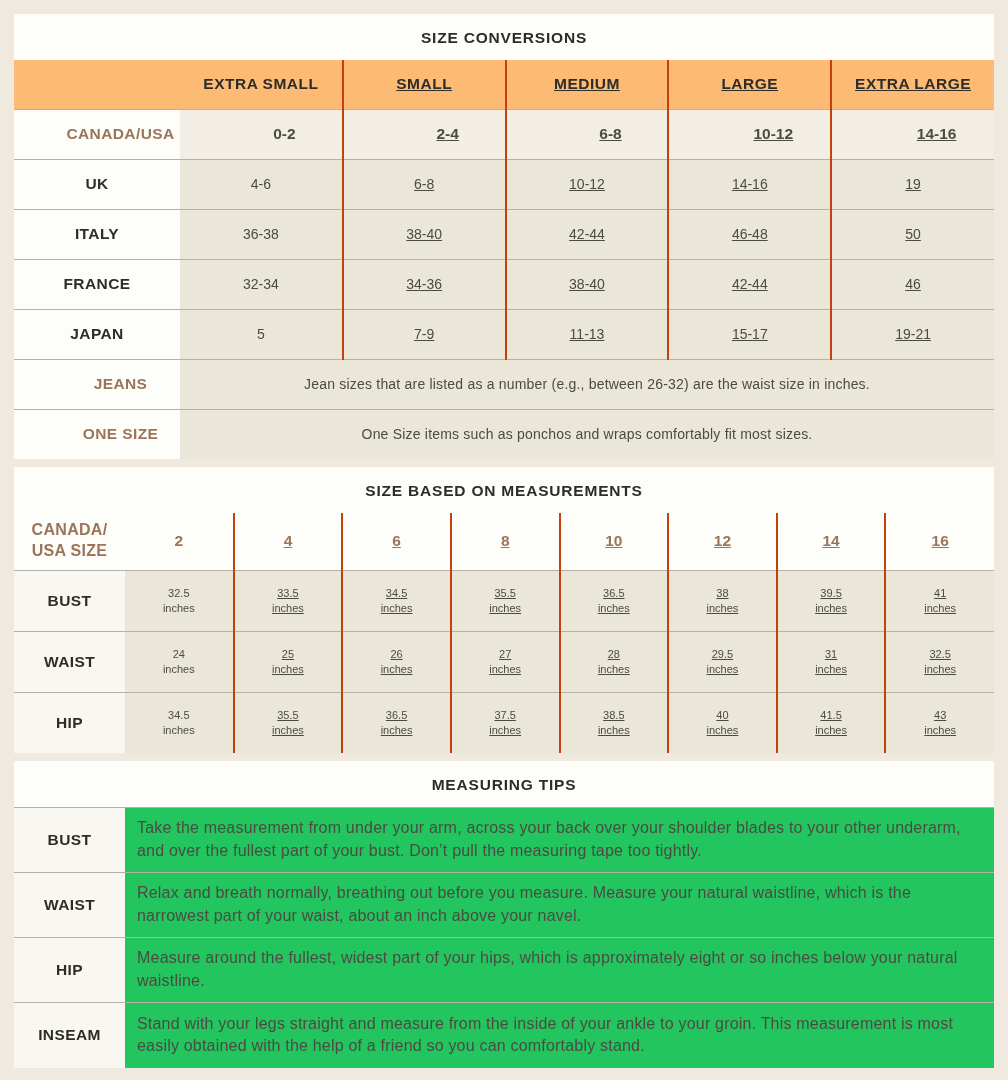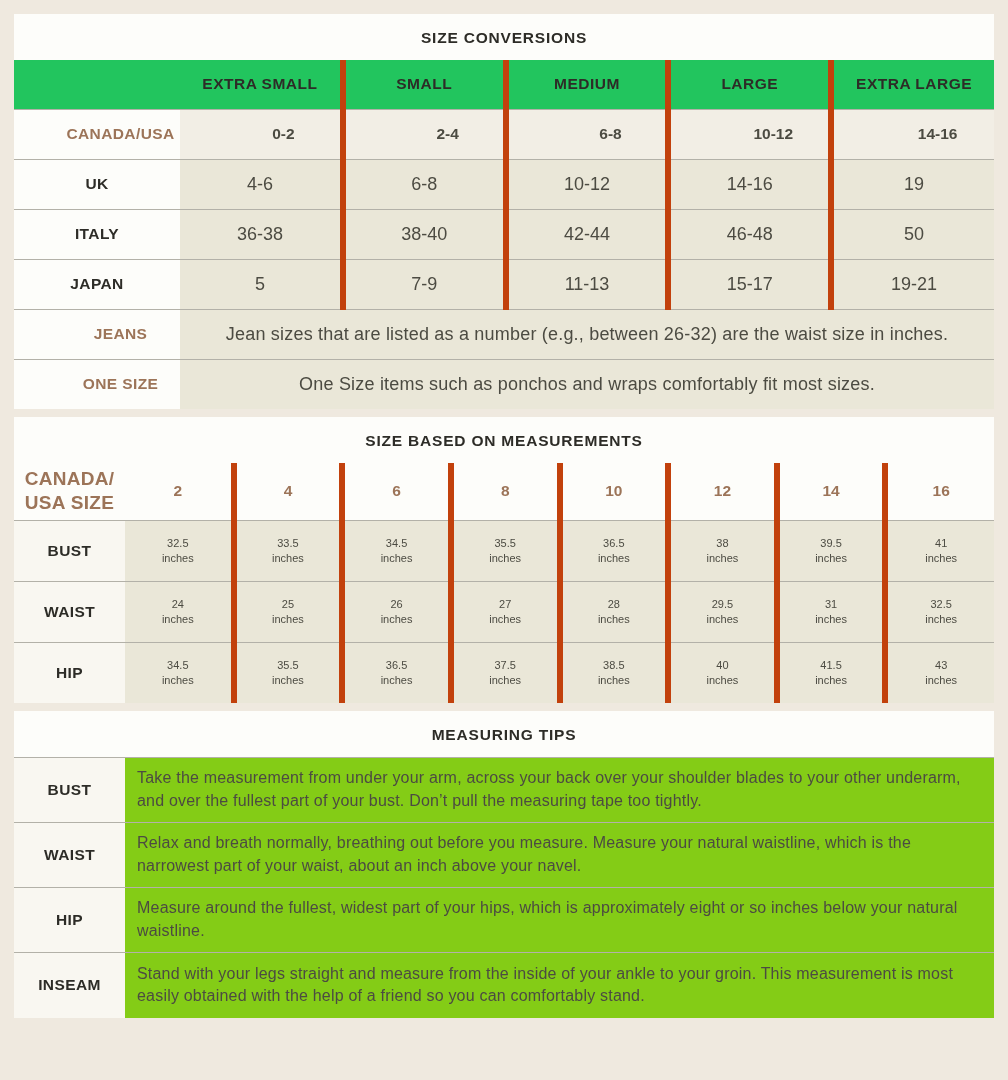--- a/index.html
+++ b/index.html
@@ -13,40 +13,40 @@
   .panel { background:#fdfdfa; flex:0 0 auto; }
   .panel-title {
     text-align:center; font-weight:700; font-size:15.5px; letter-spacing:.8px;
     color:#2d2c27; padding:15px 0 13px 0;
   }
   table { width:100%; border-collapse:collapse; table-layout:fixed; }
   tbody tr { border-top:1px solid #b3b1a8; }
   th, td { text-align:center; vertical-align:middle; }
 
   
-  .conv-table thead th { height:49px; font-size:15.5px; font-weight:700; letter-spacing:.5px; color:#2d2c27; background:#22c55e; }
+  .conv-table thead th { height:49px; font-size:15.5px; font-weight:700; letter-spacing:.5px; color:#2d2c27; background:#fdba74; }
   .conv-table tbody th, .conv-table tbody td { height:50px; }
   .conv-table .row-label { font-size:15.5px; font-weight:700; letter-spacing:.4px; background:#fdfdfa; }
-  .conv-table td { font-size:18px; font-weight:400; color:#4c4b42; background:#eae7d8; }
+  .conv-table td { font-size:14px; font-weight:400; color:#4c4b42; background:#eae7d8; }
   .conv-table tr.hl td { background:#f2eee5; font-weight:700; font-size:15.5px; }
-  .sep { border-left:6px solid #c2410c; }
+  .sep { border-left:2px solid #c2410c;text-decoration:underline; }
   .brown { color:#9c7458;padding-left:47px; }
   .note-cell { font-size:16.5px; color:#4c4b42; background:#eae7d8; letter-spacing:.2px; }
 
   
   .meas-table thead th { height:57px; background:#fdfdfa; }
   .meas-table .size-head { font-size:15.5px; font-weight:700; color:#9c7458; }
-  .meas-table .corner-head { font-size:19px; font-weight:700; color:#9c7458; white-space:pre-line; line-height:1.3; letter-spacing:.3px; }
+  .meas-table .corner-head { font-size:16px; font-weight:700; color:#9c7458; white-space:pre-line; line-height:1.3; letter-spacing:.3px; }
   .meas-table tbody th { height:61px; font-size:15.5px; font-weight:700; background:#f9f7f1; letter-spacing:.4px; }
   .meas-table tbody td { height:61px; font-size:11px; color:#4c4b42; background:#eae7d8; line-height:1.35; }
 
   
   .tips-table tbody th { height:65px; font-size:15.5px; font-weight:700; background:#f9f7f1; letter-spacing:.4px; }
   .tips-table tbody td {
-    height:65px; font-size:16px; color:#4c4b42; background:#84cc16;
+    height:65px; font-size:16px; color:#4c4b42; background:#22c55e;
     text-align:left; padding:6px 18px 6px 12px; line-height:1.42; letter-spacing:.2px;
   }
 </style>
 </head>
 <body>
 
 <div class="page">
 
   <section class="panel">
     <div class="panel-title">SIZE CONVERSIONS</div>
@@ -86,20 +86,28 @@
           <td class="sep">14-16</td>
           <td class="sep">19</td>
         </tr>
         <tr>
           <th class="row-label">ITALY</th>
           <td>36-38</td>
           <td class="sep">38-40</td>
           <td class="sep">42-44</td>
           <td class="sep">46-48</td>
           <td class="sep">50</td>
+        </tr>
+        <tr>
+          <th class="row-label">FRANCE</th>
+          <td>32-34</td>
+          <td class="sep">34-36</td>
+          <td class="sep">38-40</td>
+          <td class="sep">42-44</td>
+          <td class="sep">46</td>
         </tr>
         <tr>
           <th class="row-label">JAPAN</th>
           <td>5</td>
           <td class="sep">7-9</td>
           <td class="sep">11-13</td>
           <td class="sep">15-17</td>
           <td class="sep">19-21</td>
         </tr>
         <tr>

